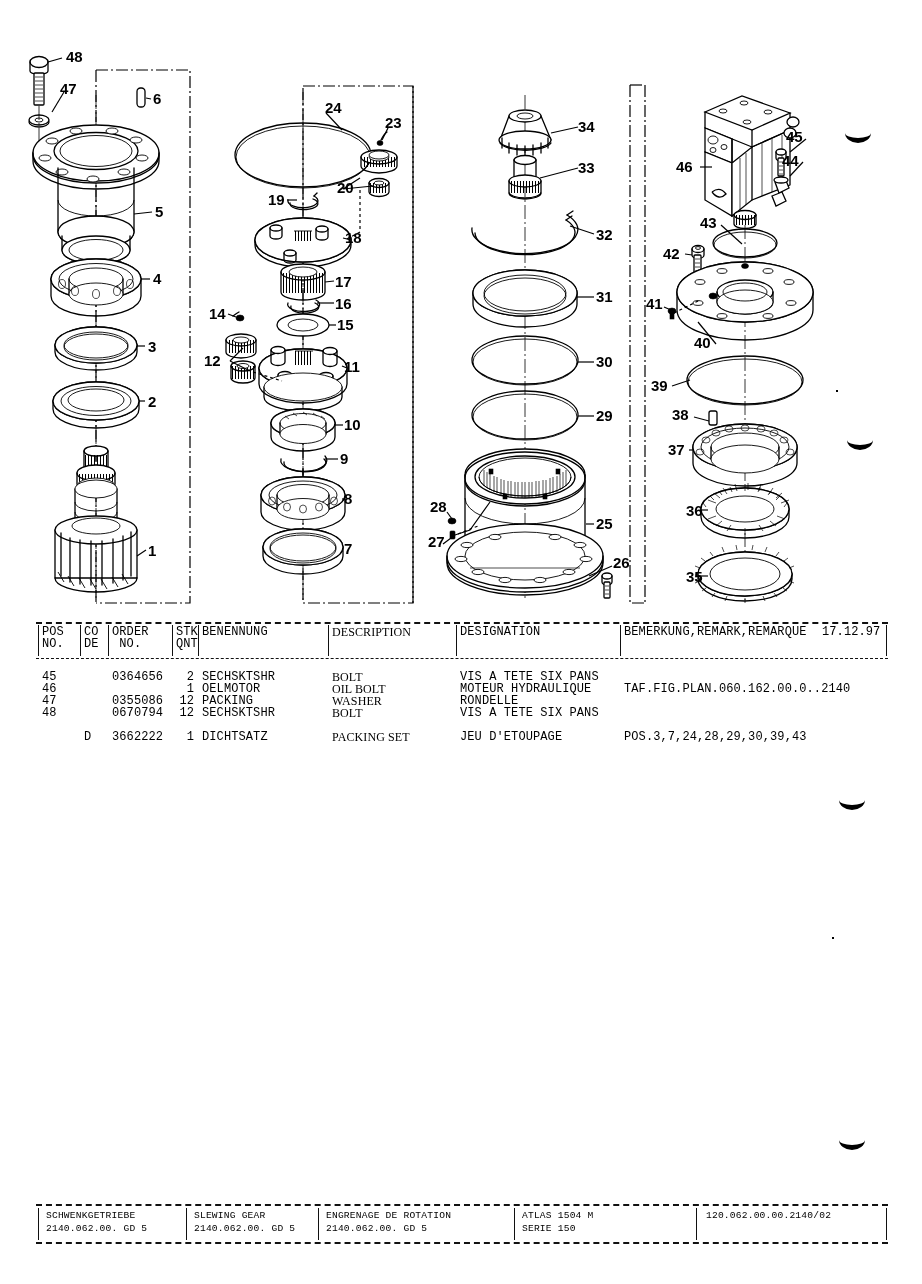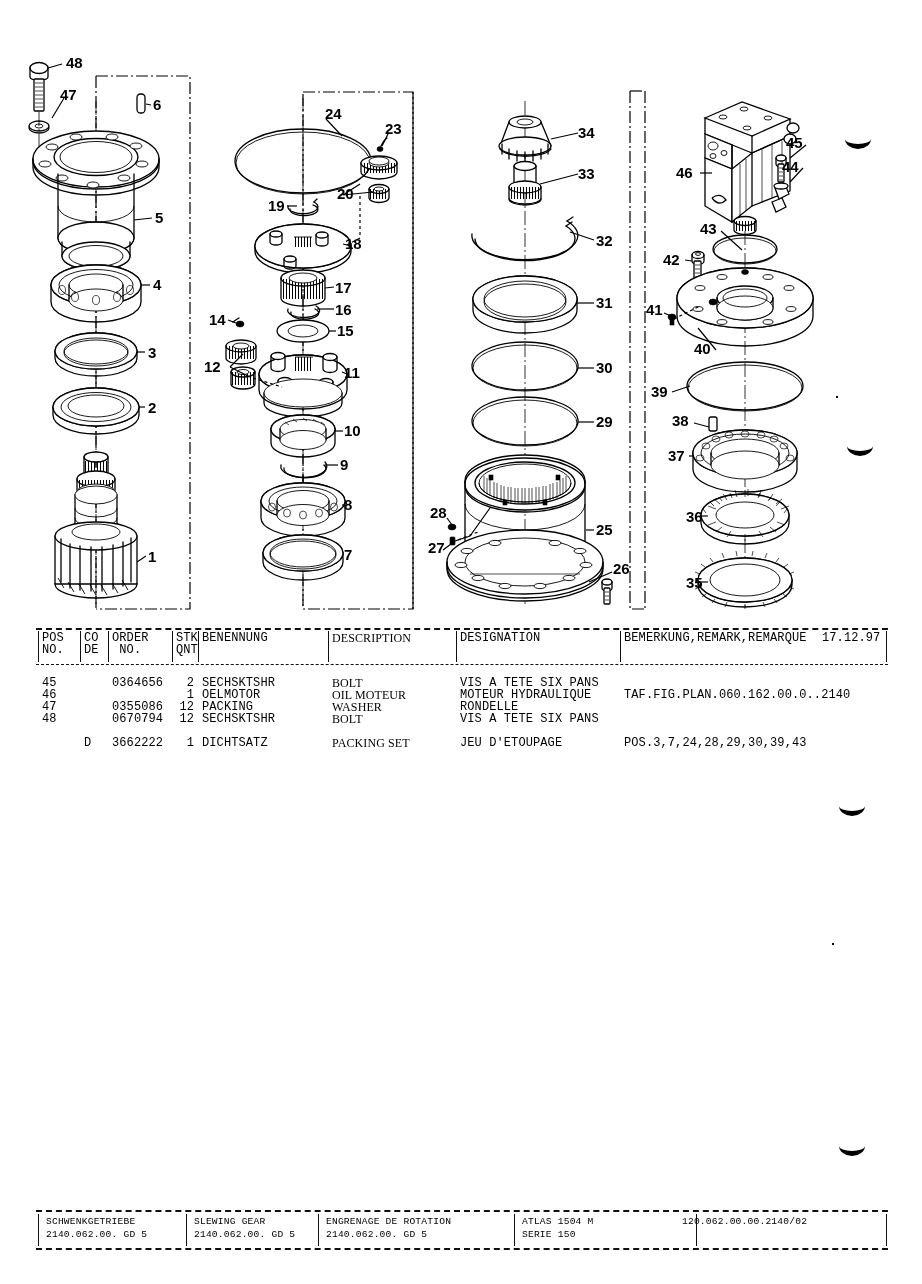--- a/index.html
+++ b/index.html
@@ -1,21 +1,21 @@
 <!DOCTYPE html>
 <html><head>
 <meta charset="utf-8">
 <style>
   html,body{margin:0;padding:0;background:#fff;}
   body{
     width:922px;height:1284px;position:relative;overflow:hidden;
     font-family:"Liberation Mono","DejaVu Sans Mono",monospace;
     color:#000;
   }
-  .page{position:absolute;inset:0;margin-top:6px;}
+  .page{position:absolute;inset:0;}
 
   
   #drawing{position:absolute;left:0;top:0;width:922px;height:615px;}
   #drawing svg{display:block;}
 
   
   .parts-table{
     position:absolute;left:36px;top:622px;width:852px;
     font-size:12px;line-height:11.6px;letter-spacing:.1px;
   }
@@ -40,21 +40,21 @@
   
   .footer{
     position:absolute;left:36px;top:1204px;width:852px;
     font-size:9.6px;line-height:12.6px;letter-spacing:.2px;
   }
   .ft-rule{height:0;border-top:2px dashed #111;}
   .ft-inner{position:relative;height:36px;}
   .ft-inner .cell{position:absolute;top:4px;white-space:pre;}
   .ft-inner .vb{top:2px;height:32px;}
   .f1{left:10px;} .f2{left:158px;} .f3{left:290px;}
-  .f4{left:486px;} .f5{left:646px;}
+  .f4{left:486px;} .f5{left:670px;}
 
   
   .regmark{position:absolute;width:26px;height:10px;overflow:hidden;}
   .regmark i{display:block;width:26px;height:20px;border-radius:50%;
     border-bottom:5px solid #000;box-sizing:border-box;margin-top:-10px;}
   .regdot{position:absolute;width:2px;height:2px;background:#000;}
 </style>
 </head>
 <body>
 
@@ -738,21 +738,21 @@
       <span class="r c-stk" style="top:4px;width:18px;text-align:right;">2</span>
       <span class="r c-ben" style="top:4px">SECHSKTSHR</span>
       <span class="r c-desc" style="top:4px">BOLT</span>
       <span class="r c-desig" style="top:4px">VIS A TETE SIX PANS</span>
       <span class="r c-rem" style="top:4px"></span>
 
       <span class="r c-pos" style="top:16px">46</span>
       <span class="r c-order" style="top:16px"></span>
       <span class="r c-stk" style="top:16px;width:18px;text-align:right;">1</span>
       <span class="r c-ben" style="top:16px">OELMOTOR</span>
-      <span class="r c-desc" style="top:16px">OIL MOTEUR</span>
+      <span class="r c-desc" style="top:16px">OIL BOLT</span>
       <span class="r c-desig" style="top:16px">MOTEUR HYDRAULIQUE</span>
       <span class="r c-rem" style="top:16px">TAF.FIG.PLAN.060.162.00.0..2140</span>
 
       <span class="r c-pos" style="top:28px">47</span>
       <span class="r c-order" style="top:28px">0355086</span>
       <span class="r c-stk" style="top:28px;width:18px;text-align:right;">12</span>
       <span class="r c-ben" style="top:28px">PACKING</span>
       <span class="r c-desc" style="top:28px">WASHER</span>
       <span class="r c-desig" style="top:28px">RONDELLE</span>
       <span class="r c-rem" style="top:28px"></span>

